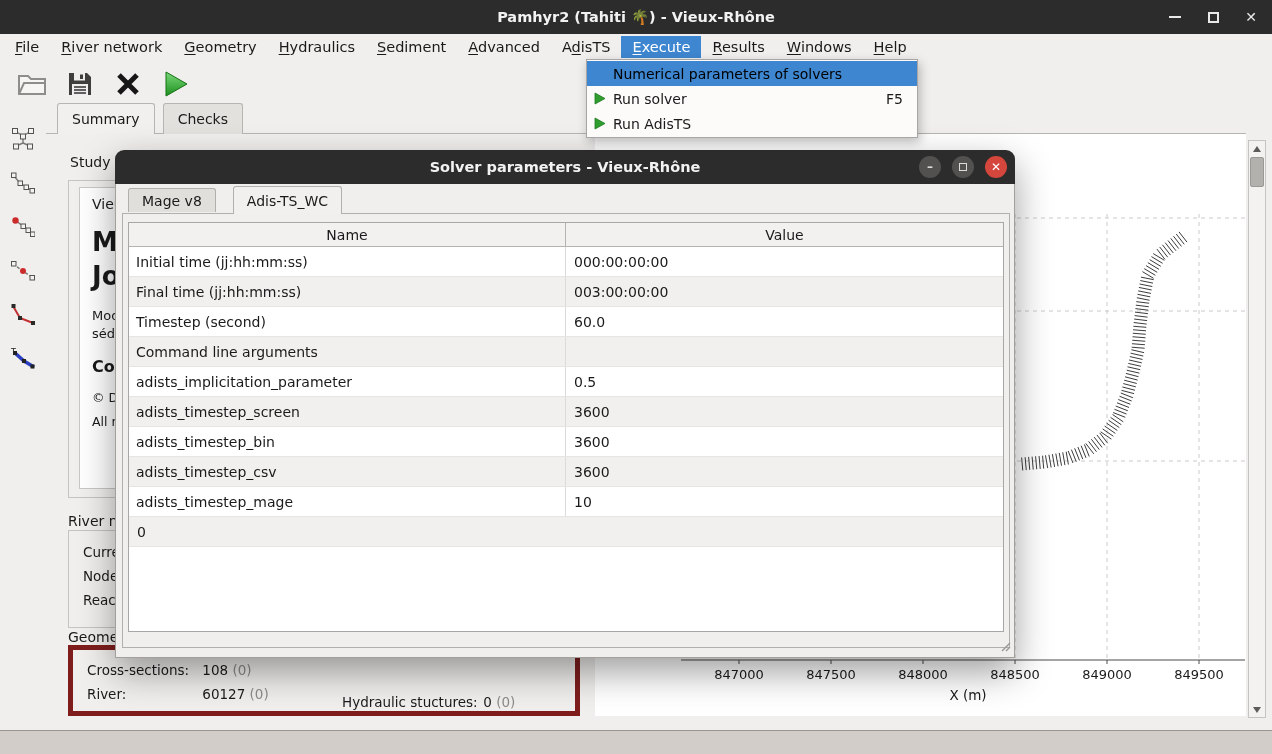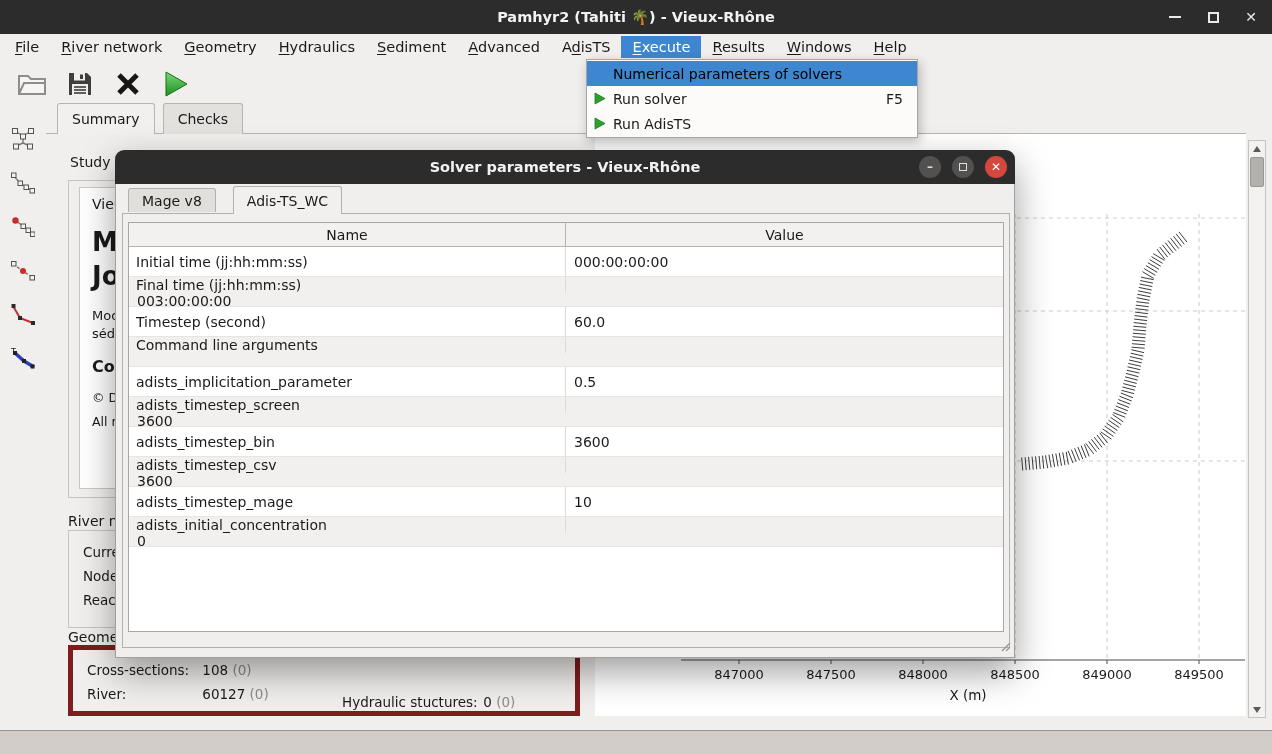--- a/index.html
+++ b/index.html
@@ -95,21 +95,21 @@
   .dlg-tabbar{position:absolute;left:12px;top:2px;height:28px;display:flex;align-items:center;gap:17px;z-index:2;}
   .dlg-tab{border:1px solid #b2b0ae;border-bottom:none;border-radius:3px 3px 0 0;padding:0 13px;display:flex;align-items:center;font-size:14px;}
   .dlg-tab.active{height:28px;background:#f1f0ee;}
   .dlg-tab:not(.active){height:24px;background:#e1dfdc;}
   .dlg-pane{position:absolute;left:6px;top:29px;width:888px;height:435px;border:1px solid #b2b0ae;background:#f0efed;}
   .param-table{position:absolute;left:12px;top:38px;width:876px;height:410px;background:#fff;border:1px solid #a9a7a5;z-index:2;overflow:hidden;}
   .param-header{display:flex;height:24px;background:#f2f1ef;border-bottom:1px solid #b5b3b1;}
   .th{width:50%;display:flex;align-items:center;justify-content:center;font-size:14px;}
   .th.first{border-right:1px solid #b5b3b1;}
   .trow{display:flex;height:30px;border-bottom:1px solid #e6e5e3;background:#fff;}
-  .trow.alt{background:#f1f0ee;flex-direction:column;}
+  .trow.alt{background:#f1f0ee;}
   .td{display:flex;align-items:center;font-size:14px;}
   .td.name{width:50%;border-right:1px solid #dcdbd9;padding-left:7px;}
   .td.value{flex:1;padding-left:8px;}
   .dlg-grip{position:absolute;right:3px;bottom:2px;}
 </style>
 </head>
 <body>
 
 <div id="stage">
   <div class="app-window">
@@ -525,21 +525,20 @@
             </div>
             <div class="trow alt">
               <div class="td name">adists_timestep_csv</div>
               <div class="td value">3600</div>
             </div>
             <div class="trow">
               <div class="td name">adists_timestep_mage</div>
               <div class="td value">10</div>
             </div>
             <div class="trow alt">
-              <div class="td name">adists_initial_concentration</div>
               <div class="td value">0</div>
             </div>
           </div>
       </div>
       <div class="dlg-grip">
         <svg width="11" height="11" viewBox="0 0 11 11">
             <path d="M10 2 L2 10 M10 6 L6 10 M10 10 L10 10" stroke="#9a9894" stroke-width="1.4" fill="none"></path>
           </svg>
       </div>
     </div>

